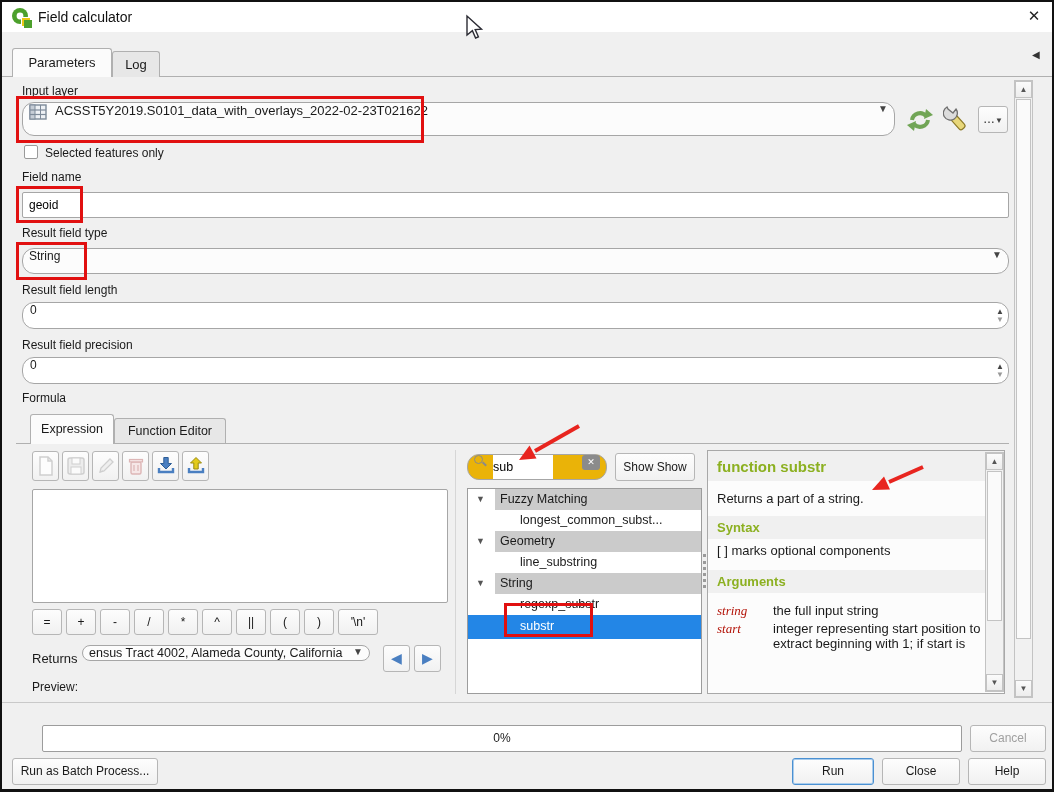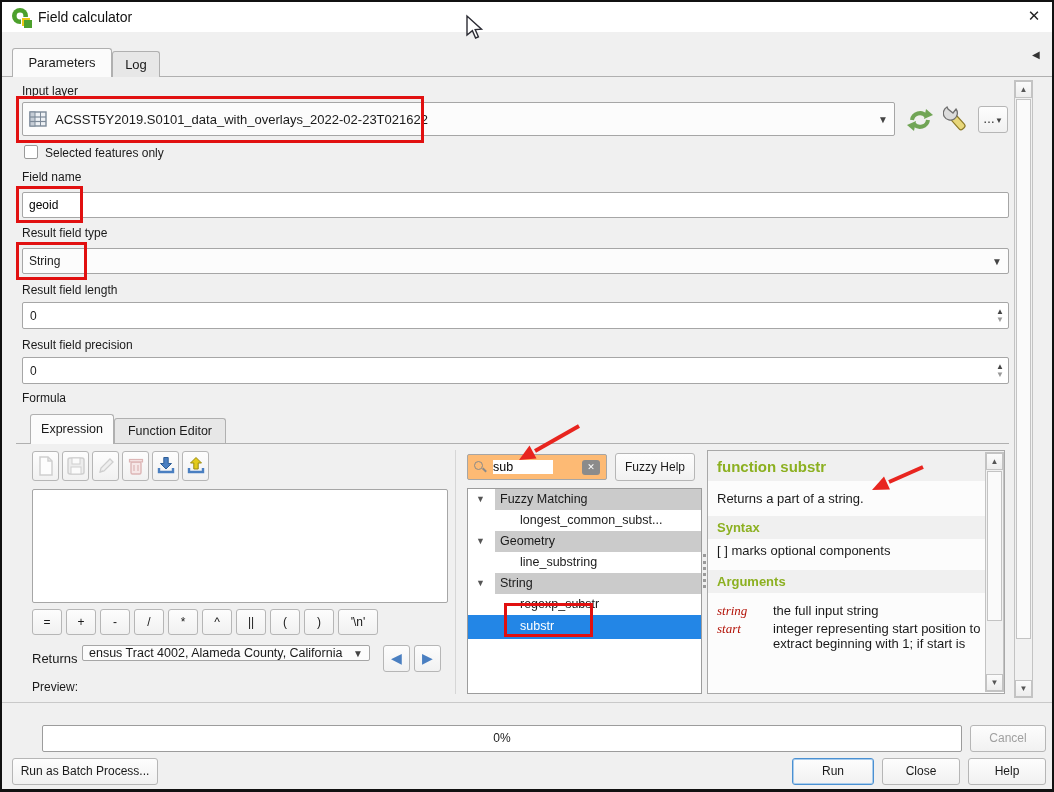--- a/index.html
+++ b/index.html
@@ -23,21 +23,21 @@
   .tabbar { left:0; top:30px; width:1050px; height:45px; background:#f0f0f0; border-bottom:1px solid #b0b0b0; }
   .tab { border:1px solid #b0b0b0; border-bottom:none; border-radius:3px 3px 0 0; text-align:center; font-size:13px; }
   .tab.active { left:10px; top:46px; width:100px; height:29px; background:#fbfbfb; line-height:28px; z-index:2; }
   .tab.inactive { left:110px; top:49px; width:48px; height:26px; background:#e7e7e7; line-height:25px; }
   .collapse-arrow { left:1030px; top:47px; font-size:10px; color:#333; }
   
   .lbl { font-size:12px; color:#1a1a1a; }
   
   .field { background:#fff; border:1px solid #a6a6a6; border-radius:2px; font-size:12px; }
   input.field { padding:4px 6px; font-family:inherit; }
-  .combo { background:#fcfcfc; border:1px solid #a6a6a6; border-radius:2px; display:flex; align-items:center; padding:0 6px; }
+  .combo { background:#fcfcfc; border:1px solid #a6a6a6; border-radius:12px; display:flex; padding:0 6px; }
   .combo .arrow { margin-left:auto; font-size:10px; color:#444; }
   .spin-arrows { display:flex; flex-direction:column; justify-content:center; align-items:center; width:16px; gap:1px; font-size:8px; color:#444; line-height:7px; }
   .checkbox { width:14px; height:14px; background:#fff; border:1px solid #9a9a9a; border-radius:2px; }
   
   .btn { background:linear-gradient(#fdfdfd,#f1f1f1); border:1px solid #b6b6b6; border-radius:3px; font-size:12px; text-align:center; color:#1a1a1a; }
   .btn.disabled { color:#a0a0a0; }
   .tool-btn { width:27px; height:30px; display:flex; align-items:center; justify-content:center; }
   .op-btn { height:26px; line-height:24px; }
   
   .ftab { border:1px solid #b0b0b0; border-bottom:none; border-radius:3px 3px 0 0; text-align:center; font-size:12.5px; }
@@ -214,29 +214,29 @@
   <span style="font-size:12.5px">ensus Tract 4002, Alameda County, California</span>
   <span class="arrow">▼</span>
 </div>
 <div class="abs btn" style="left:381px;top:643px;width:27px;height:27px;line-height:25px;color:#4a7fc1;font-size:14px"><span>◀</span></div>
 <div class="abs btn" style="left:412px;top:643px;width:27px;height:27px;line-height:25px;color:#4a7fc1;font-size:14px"><span>▶</span></div>
 <div class="abs lbl" style="left:30px;top:678px">Preview:</div>
 
 <div class="abs" style="left:453px;top:448px;width:2px;height:244px;border-left:1px solid #d6d6d6"></div>
 <div class="abs" style="left:701px;top:552px;width:3px;height:34px;border-left:3px dotted #9a9a9a"></div>
 
-<div class="abs combo" style="left:465px;top:452px;width:140px;height:26px;background:#fdba74">
+<div class="abs combo" style="left:465px;top:452px;width:140px;height:26px;background:#eab308">
   <span style="position:relative;width:13px;height:13px;margin-right:6px">
     <span style="position:absolute;left:0;top:0;width:9px;height:9px;border:1.6px solid #8a8a8a;border-radius:50%"></span>
     <span style="position:absolute;left:8px;top:8px;width:5px;height:1.8px;background:#8a8a8a;transform:rotate(45deg)"></span>
   </span>
   <input style="border: none; outline: none; width: 60px; font-family: inherit; font-size: 12.5px;" value="sub">
   <span style="margin-left:auto;width:18px;height:15px;background:#8b8b8b;border-radius:3px;color:#fff;font-size:9px;text-align:center;line-height:15px">✕</span>
 </div>
-<div class="abs btn" style="left:613px;top:451px;width:80px;height:28px;line-height:26px">Fuzzy Help</div>
+<div class="abs btn" style="left:613px;top:451px;width:80px;height:28px;line-height:26px">Show Show</div>
 
 <div class="abs fn-list">
   <div class="fn-row">
     <span class="expander">▼</span>
     <span class="grp-bg"></span>
     <span class="grp-label">Fuzzy Matching</span>
   </div>
   <div class="fn-row">
     <span class="item-label">longest_common_subst...</span>
   </div>

